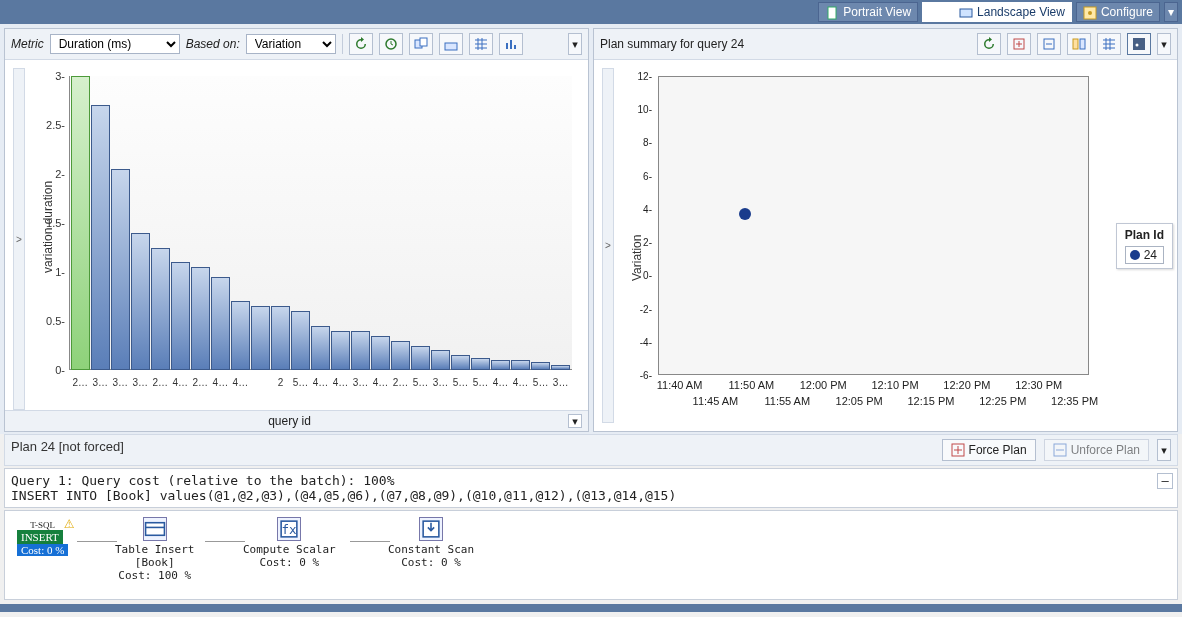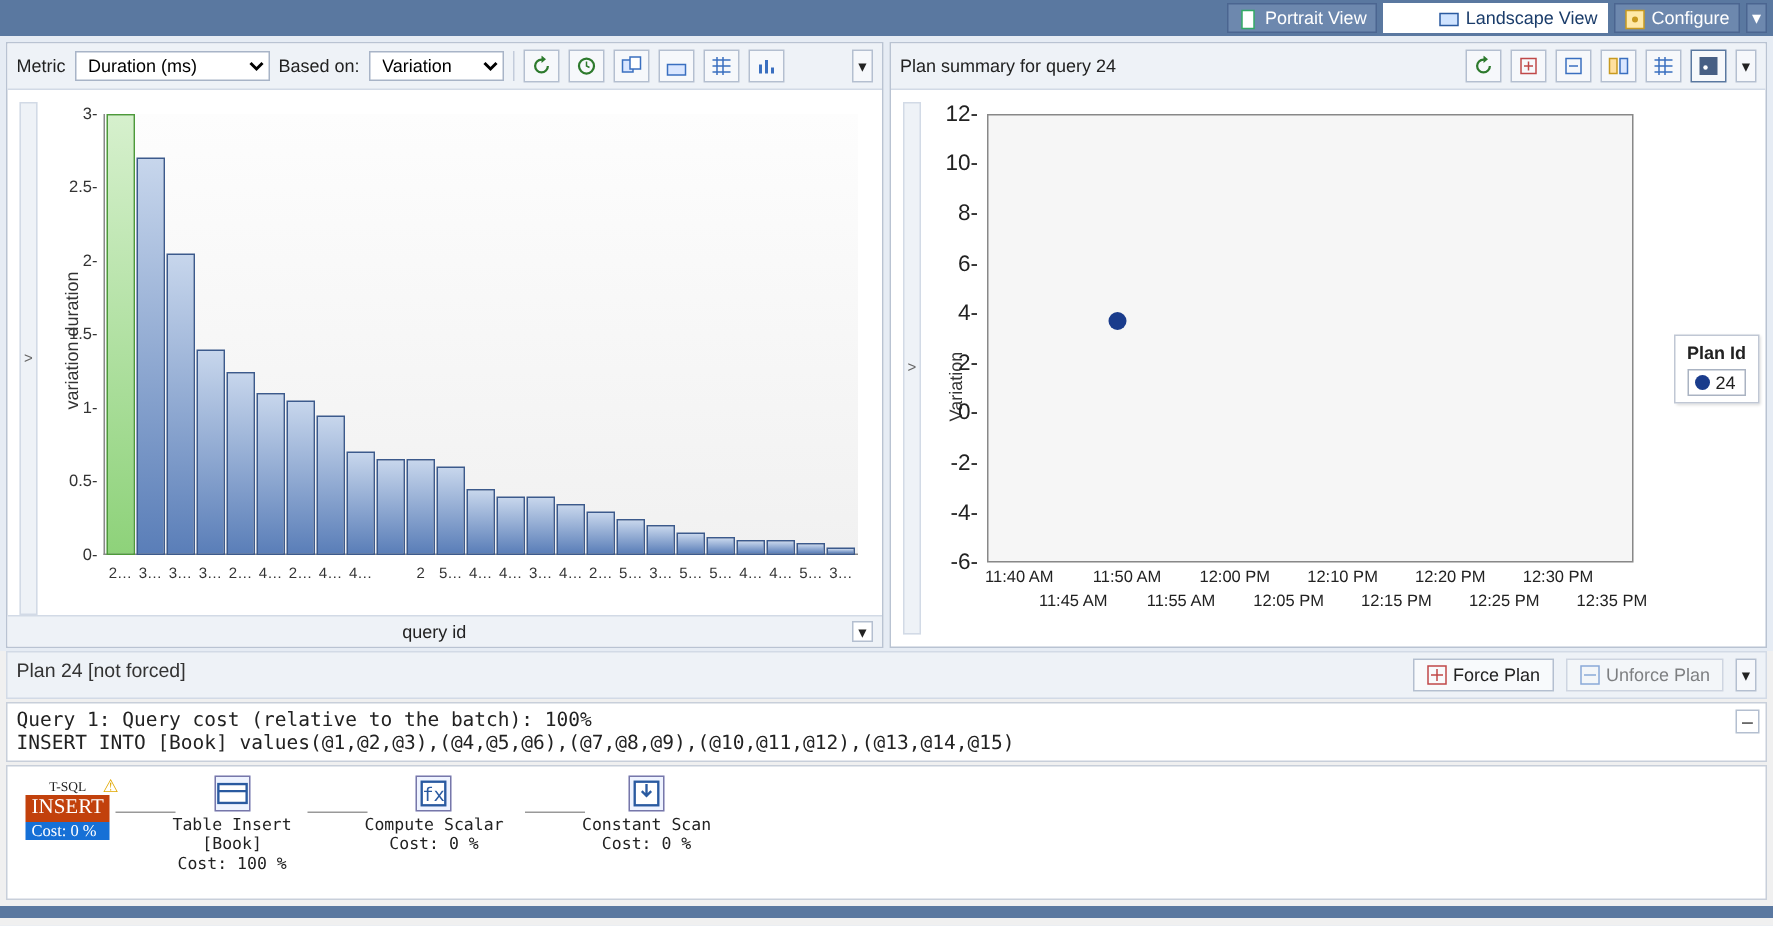--- a/index.html
+++ b/index.html
@@ -6,21 +6,21 @@
 body { font-family: "Segoe UI", Tahoma, sans-serif; font-size: 11px; background: #f0f0f0; width: 1182px; height: 617px; overflow: hidden; color: #222; }
 .titlebar { background: #5a78a0; color: #fff; display: flex; align-items: center; padding: 2px 4px; height: 24px; }
 .titlebar .title { font-size: 14px; flex: 0 0 auto; white-space: nowrap; }
 .titlebar .spacer { flex: 1; }
 .titlebar .view-btn { background: #6d88ae; border: 1px solid #4b6590; color:#fff; padding: 2px 6px; margin-left: 4px; cursor: pointer; display:flex; align-items:center; gap:4px; font-size:12px; }
 .titlebar .view-btn.active { background: #fff; color:#1a3c6a; border-color:#fff;padding-left:36px; }
 .titlebar .view-btn .ic { width:14px; height:12px; display:inline-block; }
 .row-panels { display:flex; gap:4px; padding:4px 4px 2px 4px; background:#e6ecf4; }
 .panel { background:#fff; border:1px solid #b9c3d2; flex:1; display:flex; flex-direction: column; }
 .panel .tbar { background:#eef2f7; border-bottom:1px solid #d2dae6; padding:4px 6px; display:flex; align-items:center; gap:6px; }
-.tbar label { font-size:12px; }
+.tbar label { font-size:12px;font-style:italic; }
 select { font-size:12px; border:1px solid #a8b4c7; background:#fff; padding:1px 4px; }
 .tbtn { width:24px; height:22px; border:1px solid #b4bfd0; background:#f6f8fb; display:flex; align-items:center; justify-content:center; cursor:pointer; }
 .tbtn svg { width:14px; height:14px; }
 .chart-area { flex:1; position:relative; padding:8px 8px 0 8px; display:flex; }
 .expando { width:12px; background:#eef2f7; border:1px solid #d2dae6; display:flex; align-items:center; justify-content:center; color:#666; font-size:10px; cursor:pointer; margin-right:4px; }
 .chart-inner { flex:1; position:relative; }
 .ylabel { position:absolute; transform: rotate(-90deg); transform-origin:left top; left:12px; top:60%; font-size:12px; color:#333; }
 .plotbox { position:absolute; left:40px; right:8px; top:8px; bottom:40px; border-left:1px solid #888; border-bottom:1px solid #888; background:linear-gradient(#fdfdfd,#f1f1f1); }
 .yticks { position:absolute; left:8px; top:8px; bottom:40px; width:30px; }
 .ytick { position:absolute; right:2px; font-size:11px; color:#333; transform:translateY(50%); }
@@ -28,21 +28,21 @@
 .bar { flex:1; background:linear-gradient(#c7d6ec,#5a7eb8); border:1px solid #3c5a8c; max-width:20px; }
 .bar.selected { background:linear-gradient(#d6f0cd,#8ed27a); border-color:#4d9a3a; }
 .xticks { position:absolute; left:40px; right:8px; bottom:22px; display:flex; gap:1.5px; padding:0 2px; }
 .xtick { flex:1; font-size:10px; color:#333; text-align:center; max-width:20px; white-space:nowrap; }
 .xlabel-row { background:#eef2f7; border-top:1px solid #d2dae6; padding:3px 6px; display:flex; align-items:center; }
 .xlabel-row .lab { flex:1; text-align:center; font-size:12px; }
 .xlabel-row .dd { width:14px; height:14px; border:1px solid #b4bfd0; background:#fff; display:flex;align-items:center;justify-content:center; cursor:pointer;}
 .scatter-plot { position:absolute; left:40px; right:80px; top:8px; bottom:48px; border:1px solid #888; background:#f6f6f6; }
 .sct-point { position:absolute; width:12px; height:12px; border-radius:50%; background:#1a3c8c; transform:translate(-50%,-50%); }
 .sct-yticks { position:absolute; left:8px; top:8px; bottom:48px; width:28px; }
-.sct-ytick { position:absolute; right:2px; font-size:15px; transform:translateY(50%); }
+.sct-ytick { position:absolute; right:2px; font-size:10px; transform:translateY(50%); }
 .sct-xticks { position:absolute; left:40px; right:80px; bottom:4px; height:40px; }
 .sct-xtl { position:absolute; font-size:11px; top:0; transform:translateX(-50%); white-space:nowrap; }
 .sct-xtl2 { position:absolute; font-size:11px; top:16px; transform:translateX(-50%); white-space:nowrap; }
 .legend { position:absolute; right:-4px; top:50%; transform:translateY(-50%); border:1px solid #c0c7d4; background:#fff; padding:4px 8px; font-size:12px; box-shadow:1px 1px 2px rgba(0,0,0,.15); }
 .legend .lg-title { font-weight:bold; margin-bottom:4px; text-align:center;}
 .legend .lg-item { border:1px solid #aab3c2; padding:1px 4px; display:flex; align-items:center; gap:4px; }
 .legend .dot { width:10px;height:10px;border-radius:50%; background:#1a3c8c;}
 .plan-bar { background:#eef2f7; border:1px solid #d2dae6; margin:0 4px; padding:4px 6px; display:flex; align-items:flex-start; gap:8px; }
 .plan-bar .pstatus { font-size:13px; color:#333; }
 .plan-bar .fill { flex:1; }
@@ -51,21 +51,21 @@
 .query-text { background:#fff; border:1px solid #c8cfda; margin:2px 4px; padding:4px 6px; font-family:Consolas, monospace; font-size:13px; white-space:pre; position:relative; }
 .query-text .minmax { position:absolute; right:4px; top:4px; width:16px;height:16px;border:1px solid #b4bfd0; background:#fff; display:flex;align-items:center;justify-content:center;cursor:pointer; font-size:12px;}
 .plan-canvas { background:#fff; border:1px solid #c8cfda; margin:2px 4px 4px 4px; height:90px; position:relative; }
 .plan-node { position:absolute; text-align:center; font-size:11px; font-family:Consolas,monospace; }
 .plan-node .ic { width:24px;height:24px; margin:0 auto 2px; border:1px solid #77a; background:#eef3ff; display:flex;align-items:center;justify-content:center; font-size:10px;}
 .plan-node .lbl { white-space:nowrap; }
 .plan-node .cost { white-space:nowrap; }
 .conn { position:absolute; height:0; border-top:1px solid #999; }
 .tsql-badge { position:absolute; font-size:10px; font-family:"Segoe UI"; }
 .tsql-badge .warn { position:absolute; right:-6px; top:-2px; color:#e0a800; font-size:12px;}
-.insert-box { background:#c2410c; color:#fff; padding:1px 4px; font-size:14px; display:inline-block;text-align:right; }
+.insert-box { background:#15803d; color:#fff; padding:1px 4px; font-size:11px; display:inline-block;text-align:right; }
 .bottom-gutter { background:#5a78a0; height:8px; width:100%; }
 .sep { width:1px; height:20px; background:#c3ccdb; }
 </style>
 </head>
 <body>
 
 <div class="titlebar">
   <span class="spacer"></span>
   <div class="view-btn">
     <span class="ic"><svg viewBox="0 0 14 14">

